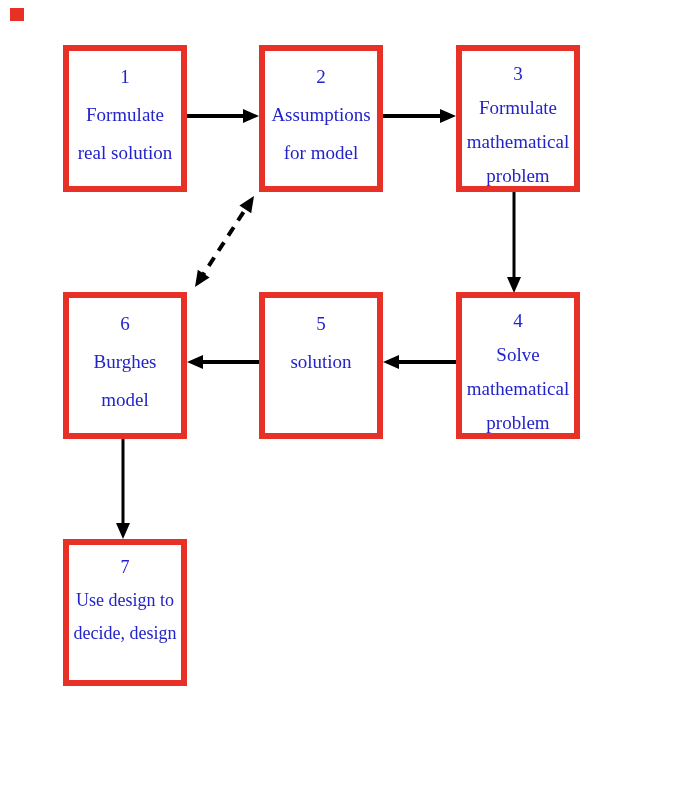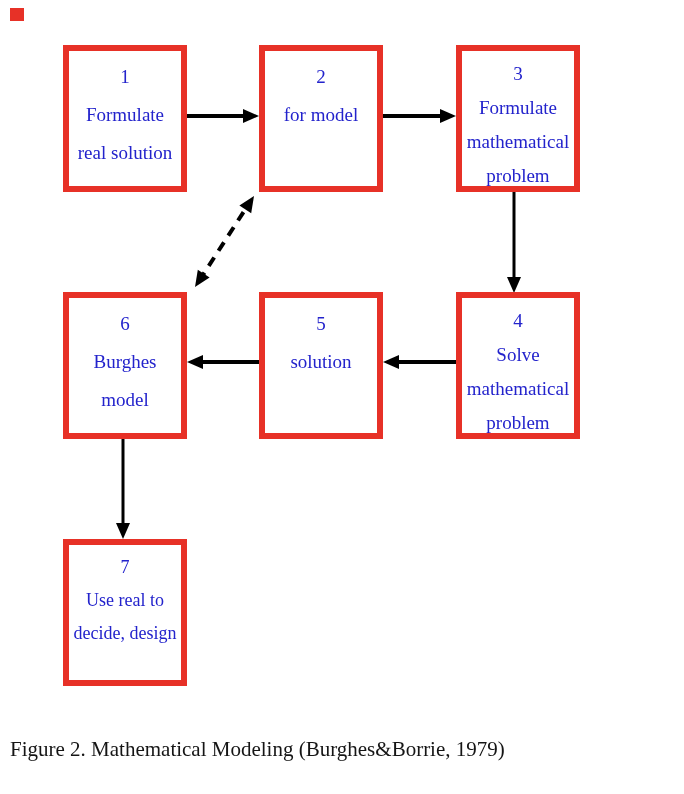--- a/index.html
+++ b/index.html
@@ -99,20 +99,21 @@
   </svg>
 
   <div id="box-1" class="flowbox lines-2">
     <span class="bnum">1</span>
     <span class="bline">Formulate</span>
     <span class="bline">real solution</span>
   </div>
 
   <div id="box-2" class="flowbox lines-2">
     <span class="bnum">2</span>
+    <span class="bline">Assumptions</span>
     <span class="bline">for model</span>
   </div>
 
   <div id="box-3" class="flowbox">
     <span class="bnum">3</span>
     <span class="bline">Formulate</span>
     <span class="bline">mathematical</span>
     <span class="bline">problem</span>
   </div>
 
@@ -129,19 +130,18 @@
   </div>
 
   <div id="box-6" class="flowbox lines-2">
     <span class="bnum">6</span>
     <span class="bline">Burghes</span>
     <span class="bline">model</span>
   </div>
 
   <div id="box-7" class="flowbox">
     <span class="bnum">7</span>
-    <span class="bline">Use real to</span>
+    <span class="bline">Use design to</span>
     <span class="bline">decide, design</span>
   </div>
 
-  <div id="caption">Figure 2. Mathematical Modeling (Burghes&amp;Borrie, 1979)</div>
 
 </div>
 
 </body></html>

